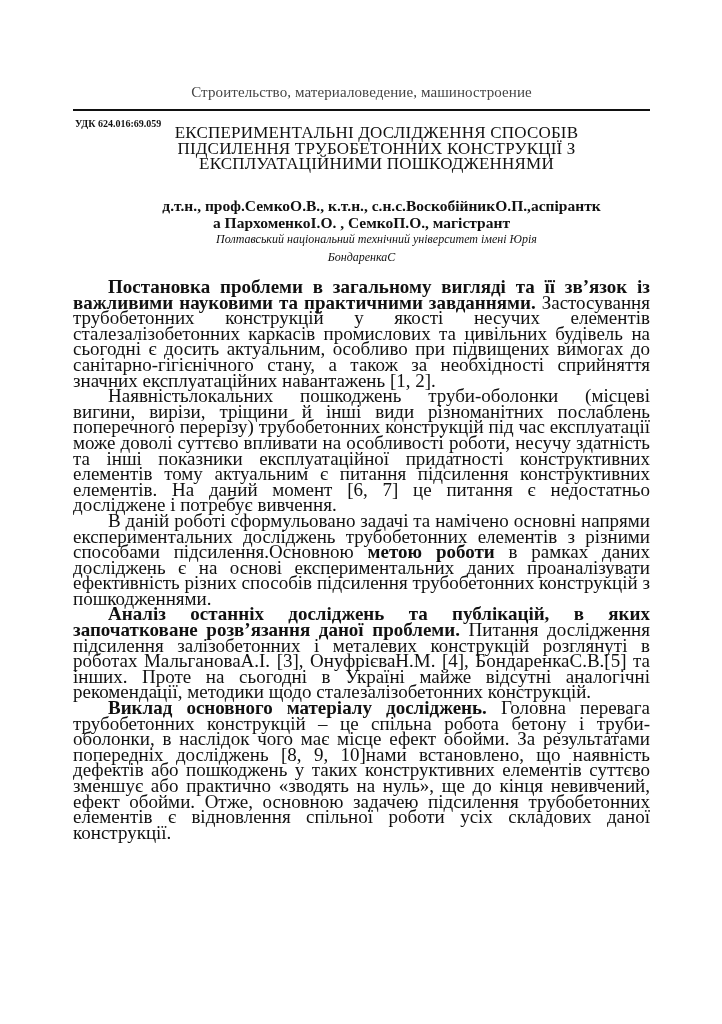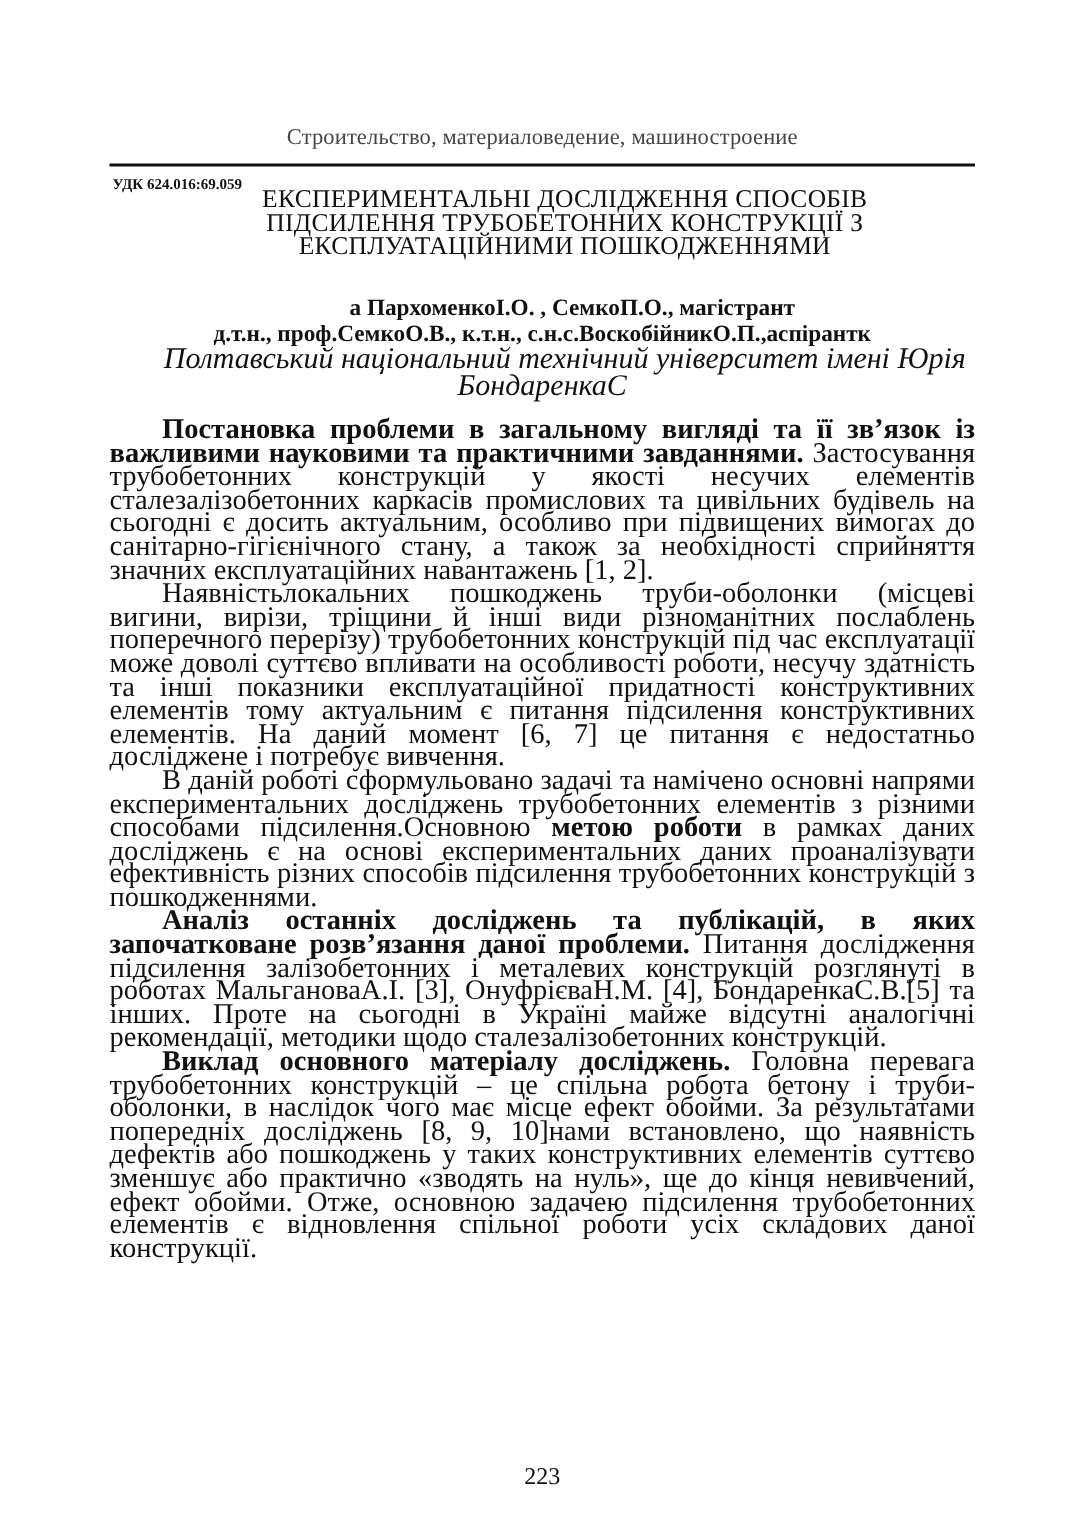--- a/index.html
+++ b/index.html
@@ -10,21 +10,21 @@
                   font-size: 15px; color: #444; letter-spacing: 0.1px; }
   .rule { position: absolute; left: 73px; width: 577px; top: 92px; height: 2px; background: #111; }
   .udk { position: absolute; left: 75px; top: 99px; font-weight: bold; font-size: 10px; line-height: 15px; }
   .title { position: absolute; left: 73px; width: 577px; top: 108px; text-align: center;
            font-weight: normal; font-size: 17px; line-height: 15.5px; letter-spacing: 0.2px; }
   .title div { padding-left: 30px; }
   .authors { position: absolute; left: 73px; width: 577px; top: 180px; text-align: center;
              font-weight: bold; font-size: 15.5px; line-height: 17px; }
   .authors div:first-child { padding-left: 40px; }
   .institution { position: absolute; left: 73px; width: 577px; top: 213px; text-align: center;
-                 font-style: italic; font-size: 20px; line-height: 18px; }
+                 font-style: italic; font-size: 12px; line-height: 18px; }
   .institution div:first-child { padding-left: 30px; }
   .body { position: absolute; left: 73px; width: 577px; top: 262px; font-size: 19px; line-height: 15.6px; }
   .para { text-align: justify; text-indent: 35px; margin: 0; hyphens: none; }
   .b { font-weight: bold; }
   .page-number { position: absolute; left: 73px; width: 577px; top: 959px; text-align: center; font-size: 16px; }
 </style>
 </head>
 <body>
 
 <div class="page">
@@ -33,31 +33,30 @@
 
   <div class="udk">УДК 624.016:69.059</div>
 
   <div class="title">
     <div>ЕКСПЕРИМЕНТАЛЬНІ ДОСЛІДЖЕННЯ СПОСОБІВ</div>
     <div>ПІДСИЛЕННЯ ТРУБОБЕТОННИХ КОНСТРУКЦІЇ З</div>
     <div>ЕКСПЛУАТАЦІЙНИМИ ПОШКОДЖЕННЯМИ</div>
   </div>
 
   <div class="authors">
+    <div>д.т.н., проф.СемкоО.В., к.т.н., с.н.с.ВоскобійникО.П.,аспірантк</div>
     <div>а ПархоменкоІ.О. , СемкоП.О., магістрант</div>
-    <div>д.т.н., проф.СемкоО.В., к.т.н., с.н.с.ВоскобійникО.П.,аспірантк</div>
   </div>
 
   <div class="institution">
     <div>Полтавський національний технічний університет імені Юрія</div>
     <div>БондаренкаС</div>
   </div>
 
   <div class="body">
     <p class="para"><span class="b">Постановка проблеми в загальному вигляді та її зв’язок із важливими науковими та практичними завданнями.</span><span> Застосування трубобетонних конструкцій у якості несучих елементів сталезалізобетонних каркасів промислових та цивільних будівель на сьогодні є досить актуальним, особливо при підвищених вимогах до санітарно-гігієнічного стану, а також за необхідності сприйняття значних експлуатаційних навантажень [1, 2].</span></p>
     <p class="para"><span>Наявністьлокальних пошкоджень труби-оболонки (місцеві вигини, вирізи, тріщини й інші види різноманітних послаблень поперечного перерізу) трубобетонних конструкцій під час експлуатації може доволі суттєво впливати на особливості роботи, несучу здатність та інші показники експлуатаційної придатності  конструктивних елементів тому актуальним є питання підсилення конструктивних елементів. На даний момент [6, 7] це питання є недостатньо досліджене і потребує вивчення.</span></p>
     <p class="para"><span>В даній роботі сформульовано задачі та намічено основні напрями експериментальних досліджень трубобетонних елементів з різними способами підсилення.Основною </span><span class="b">метою роботи</span><span> в рамках даних досліджень є на основі експериментальних даних проаналізувати ефективність різних способів підсилення трубобетонних конструкцій з пошкодженнями.</span></p>
     <p class="para"><span class="b">Аналіз останніх досліджень та публікацій, в яких започатковане розв’язання даної проблеми.</span><span> Питання дослідження підсилення залізобетонних і металевих конструкцій розглянуті в роботах МальгановаА.І. [3], ОнуфрієваН.М. [4], БондаренкаС.В.[5] та інших. Проте на сьогодні в Україні майже відсутні аналогічні рекомендації, методики щодо сталезалізобетонних конструкцій.</span></p>
     <p class="para"><span class="b">Виклад основного матеріалу досліджень.</span><span> Головна перевага трубобетонних конструкцій – це спільна робота бетону і труби-оболонки, в наслідок чого має місце ефект обойми. За результатами попередніх досліджень [8, 9, 10]нами встановлено, що наявність дефектів або пошкоджень у таких конструктивних елементів суттєво зменшує або практично «зводять на нуль», ще до кінця невивчений, ефект обойми. Отже, основною задачею підсилення трубобетонних елементів є відновлення спільної роботи усіх складових даної конструкції.</span></p>
   </div>
 
-  <div class="page-number">223</div>
 </div>
 
 </body></html>

